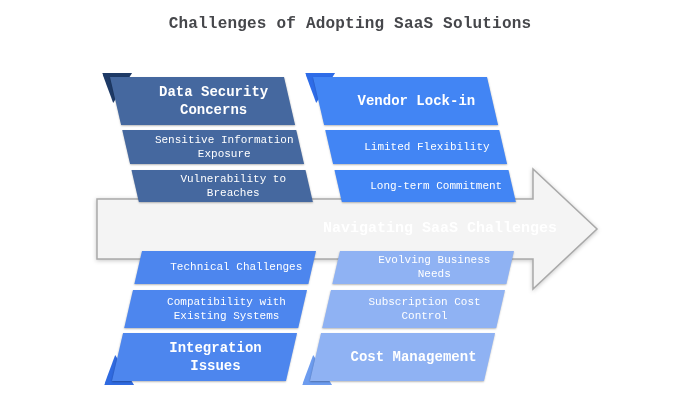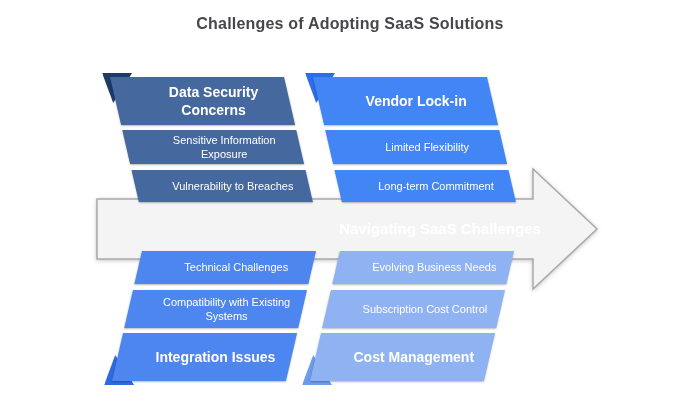--- a/index.html
+++ b/index.html
@@ -1,18 +1,18 @@
 <!DOCTYPE html>
 <html><head>
 <meta charset="utf-8">
 <style>
   html,body{margin:0;padding:0;background:#ffffff;}
   .canvas{
     position:relative;width:700px;height:398px;background:#ffffff;
-    font-family:Liberation Sans, sans-serif;overflow:hidden;
+    font-family:Liberation Mono, monospace;overflow:hidden;
   }
   .title{
     position:absolute;top:15px;left:0;width:700px;text-align:center;
     font-size:16px;font-weight:bold;letter-spacing:.2px;
   }
   .arrow-svg{position:absolute;left:0;top:0;filter:drop-shadow(0 1px 2px rgba(0,0,0,.22));}
   .arrow-label{
     position:absolute;left:322px;top:220px;width:236px;text-align:center;
     font-size:15px;font-weight:bold;color:#ffffff;
   }

